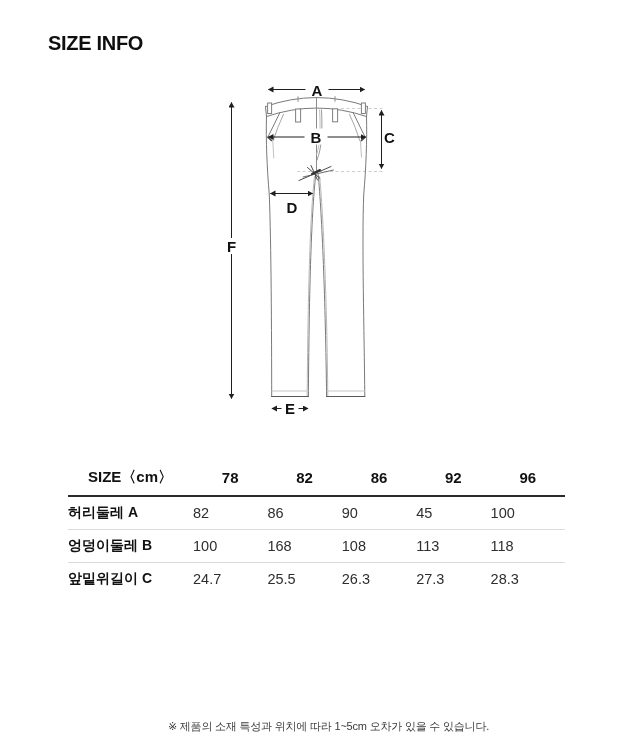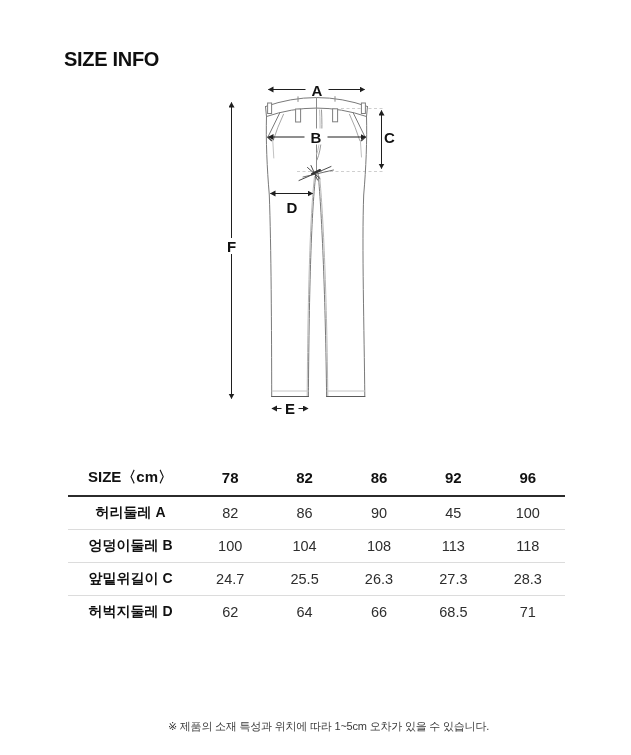--- a/index.html
+++ b/index.html
@@ -1,27 +1,27 @@
 <!DOCTYPE html>
 <html><head>
 <meta charset="utf-8">
 <style>
   html,body{margin:0;padding:0;background:#ffffff;}
   body{width:631px;height:755px;font-family:"Liberation Sans","DejaVu Sans",sans-serif;-webkit-font-smoothing:antialiased;}
   .page{position:relative;width:631px;height:755px;background:#ffffff;overflow:hidden;}
 
-  .page-title{position:absolute;left:48px;top:32px;font-size:20px;font-weight:800;letter-spacing:-0.3px;color:#0f0f0f;margin:16px;}
+  .page-title{position:absolute;left:48px;top:32px;font-size:20px;font-weight:800;letter-spacing:-0.3px;color:#0f0f0f;margin:0;}
 
   .diagram-wrap{position:absolute;left:0;top:0;width:631px;height:445px;}
   .diagram-wrap svg{display:block;}
 
   .size-table{position:absolute;left:68px;top:460px;width:497px;border-collapse:collapse;table-layout:fixed;}
   .size-table col.c-label{width:125px;}
   .size-table thead th{height:35px;vertical-align:middle;text-align:center;font-size:15px;font-weight:700;color:#111;border-bottom:2.5px solid #2b2b2b;padding:0;margin-top:36px;}
-  .size-table tbody td{height:32px;vertical-align:middle;text-align:center;font-size:14.5px;font-weight:400;color:#2e2e2e;border-bottom:1px solid #dcdcdc;padding:0;}
+  .size-table tbody td{height:32px;vertical-align:middle;font-size:14.5px;font-weight:400;color:#2e2e2e;border-bottom:1px solid #dcdcdc;padding:0;}
   .size-table tbody tr:last-child td{border-bottom:none;}
   .size-table tbody td.row-label{font-size:14px;font-weight:700;color:#111;}
 
   .footnote{position:absolute;left:0;top:706px;width:631px;text-align:center;font-size:11px;color:#3a3a3a;margin:13px;letter-spacing:-0.2px;}
 </style>
 </head>
 <body>
 
 <div class="page">
 
@@ -143,39 +143,31 @@
         <td class="row-label">허리둘레 A</td>
         <td>82</td>
         <td>86</td>
         <td>90</td>
         <td>45</td>
         <td>100</td>
       </tr>
       <tr>
         <td class="row-label">엉덩이둘레 B</td>
         <td>100</td>
-        <td>104</td>
+        <td>168</td>
         <td>108</td>
         <td>113</td>
         <td>118</td>
       </tr>
       <tr>
         <td class="row-label">앞밑위길이 C</td>
         <td>24.7</td>
         <td>25.5</td>
         <td>26.3</td>
         <td>27.3</td>
         <td>28.3</td>
       </tr>
-      <tr>
-        <td class="row-label">허벅지둘레 D</td>
-        <td>62</td>
-        <td>64</td>
-        <td>66</td>
-        <td>68.5</td>
-        <td>71</td>
-      </tr>
     </tbody>
   </table>
 
   <p class="footnote">※ 제품의 소재 특성과 위치에 따라 1~5cm 오차가 있을 수 있습니다.</p>
 
 </div>
 
 </body></html>

